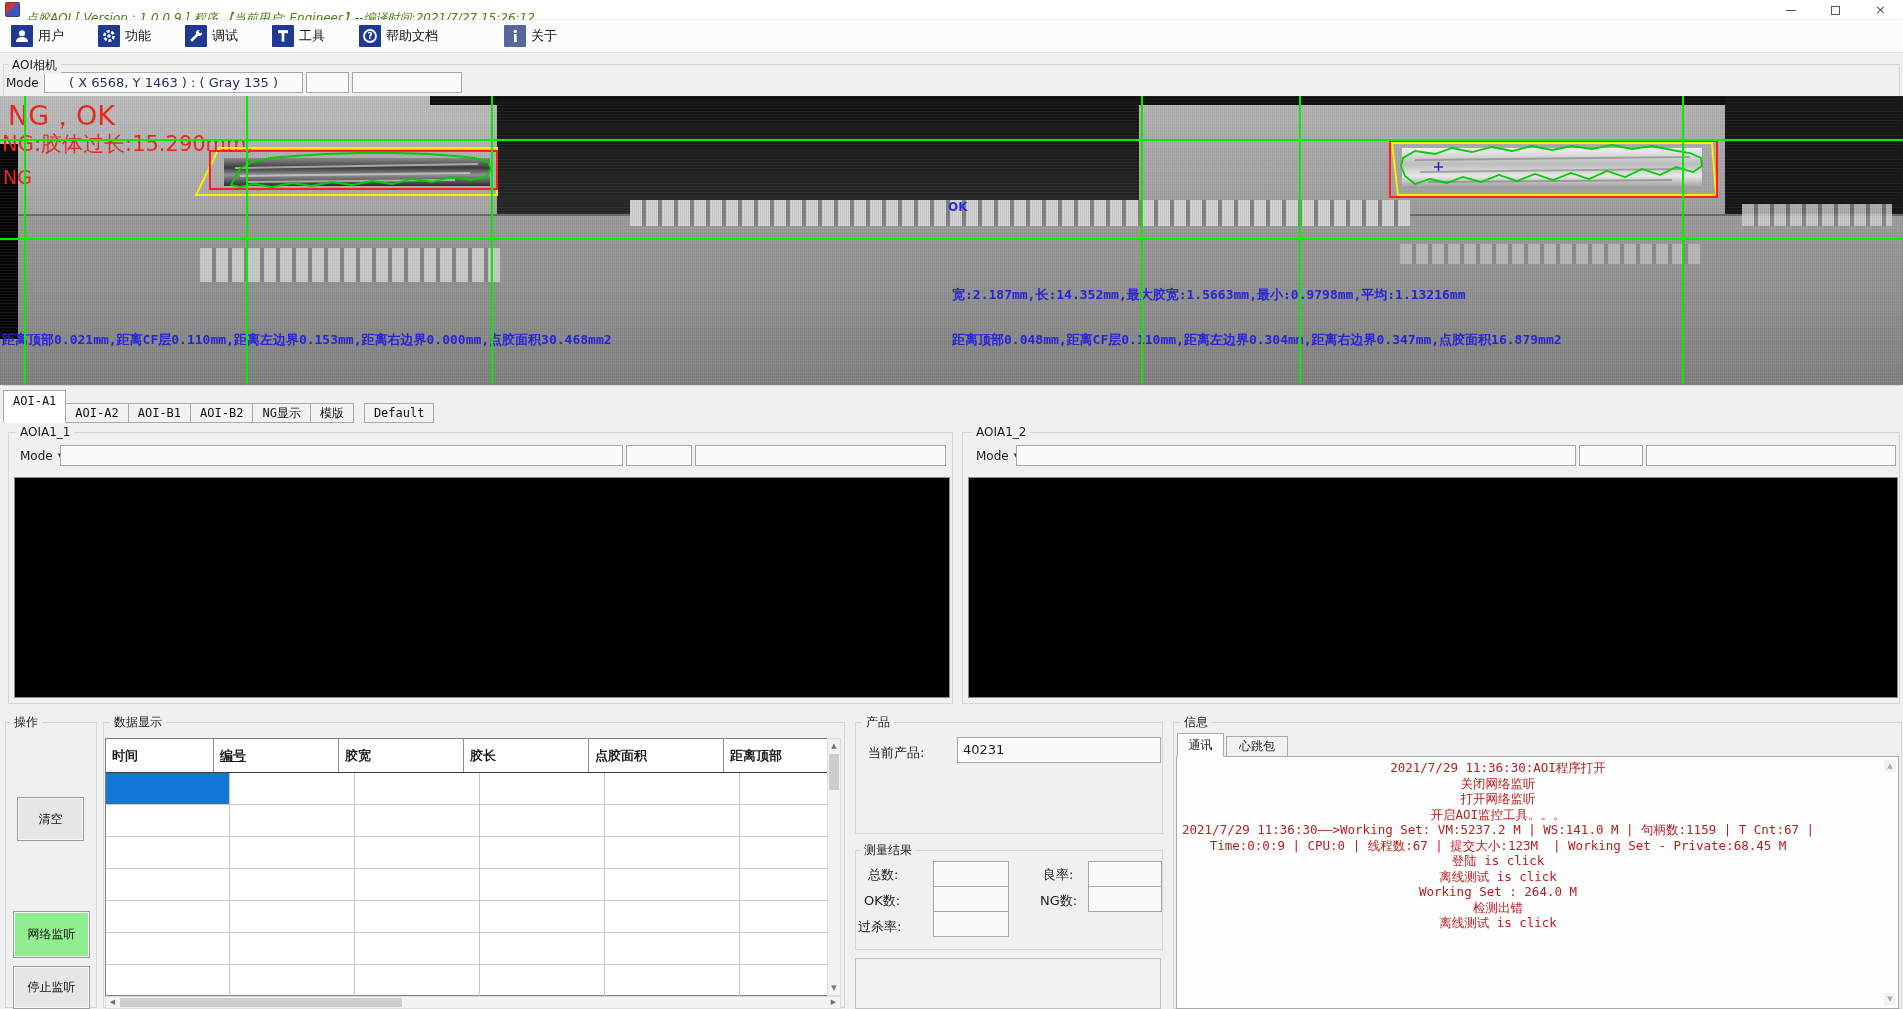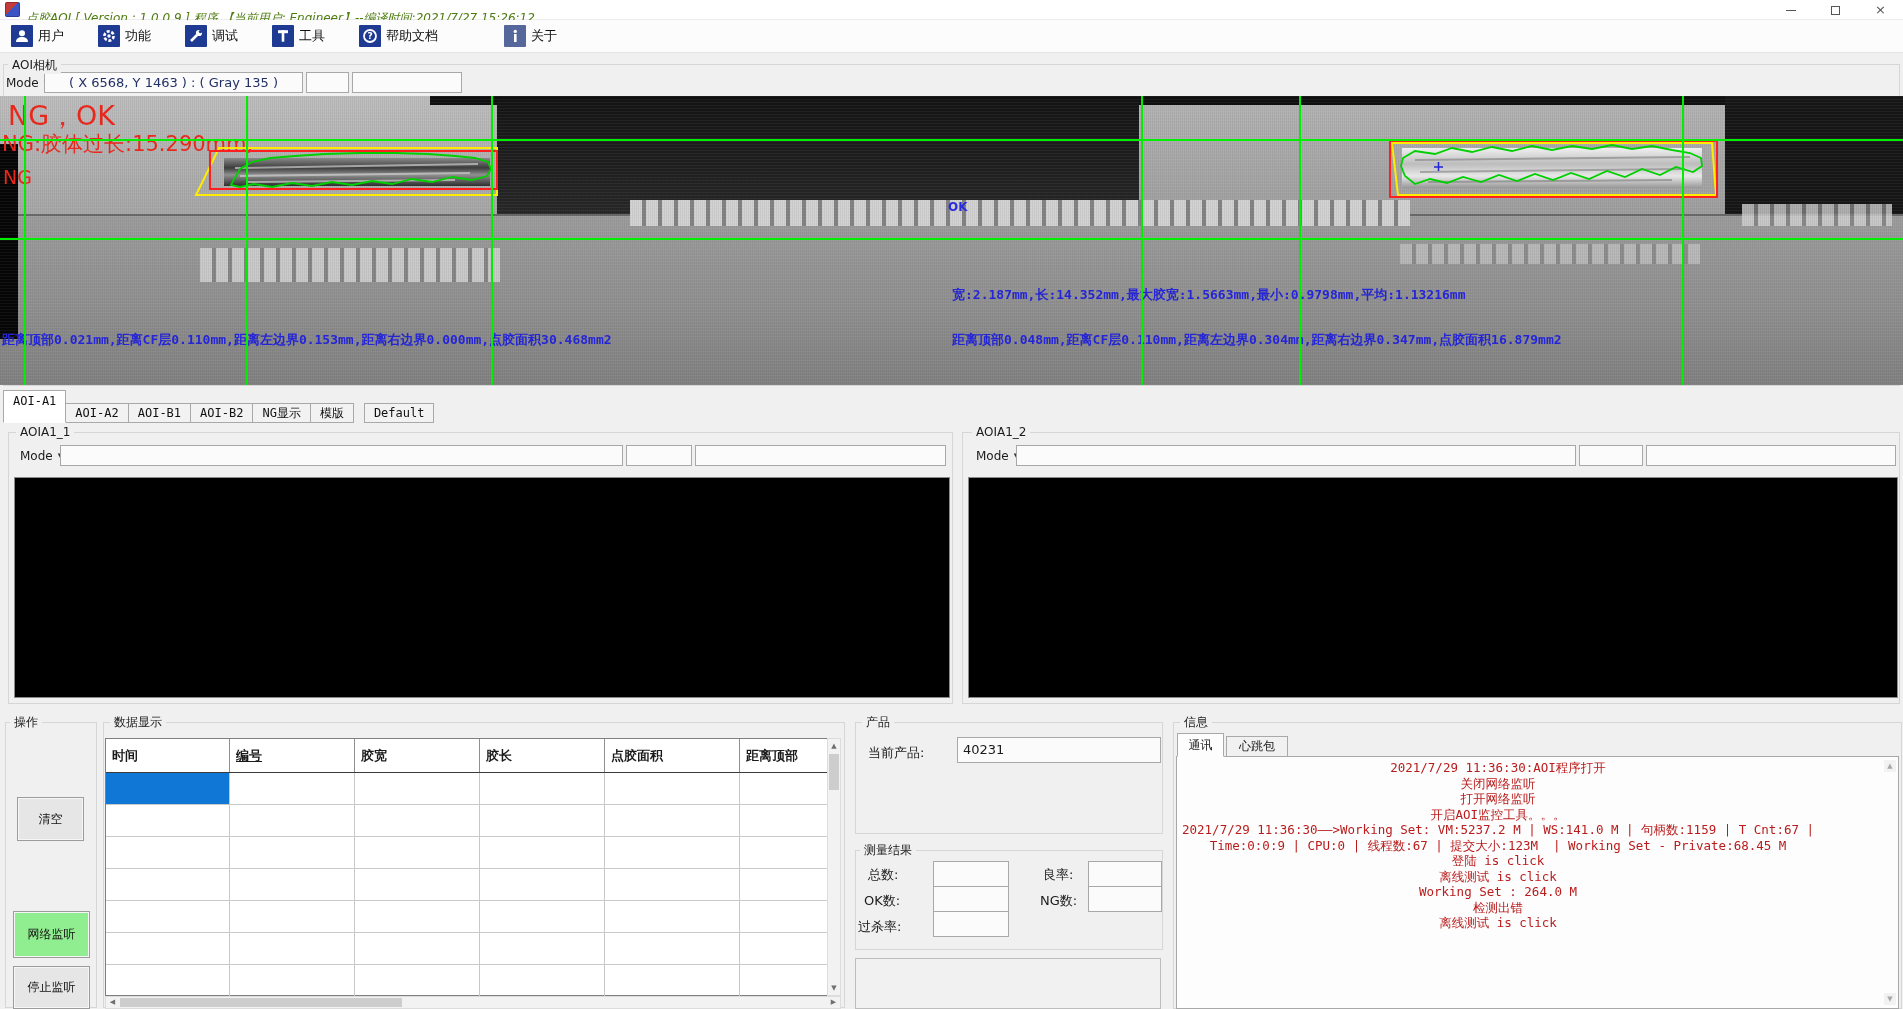--- a/index.html
+++ b/index.html
@@ -267,21 +267,21 @@
 <div class="glabel" style="left:10px;top:714px;">操作</div>
 <div class="wbtn" style="left:17px;top:797px;width:67px;height:44px;">清空</div>
 <div class="wbtn green" style="left:13px;top:911px;width:77px;height:47px;">网络监听</div>
 <div class="wbtn" style="left:13px;top:966px;width:77px;height:43px;">停止监听</div>
 
 <div class="gbox" style="left:103px;top:722px;width:742px;height:286px;"></div>
 <div class="glabel" style="left:110px;top:714px;">数据显示</div>
 
 <div class="dg">
   <div class="dg-header">
-    <div class="dg-hcell" style="width:124px;">时间</div>
+    <div class="dg-hcell" style="width:108px;">时间</div>
     <div class="dg-hcell" style="width:125px;text-decoration:underline;">编号</div>
     <div class="dg-hcell" style="width:125px;">胶宽</div>
     <div class="dg-hcell" style="width:125px;">胶长</div>
     <div class="dg-hcell" style="width:135px;">点胶面积</div>
     <div class="dg-hcell" style="width:87px;border-right:none;">距离顶部</div>
   </div>
   <div>
       <div class="dg-row">
         <div class="dg-cell selected" style="width: 124px;"></div>
         <div class="dg-cell" style="width: 125px;"></div>

